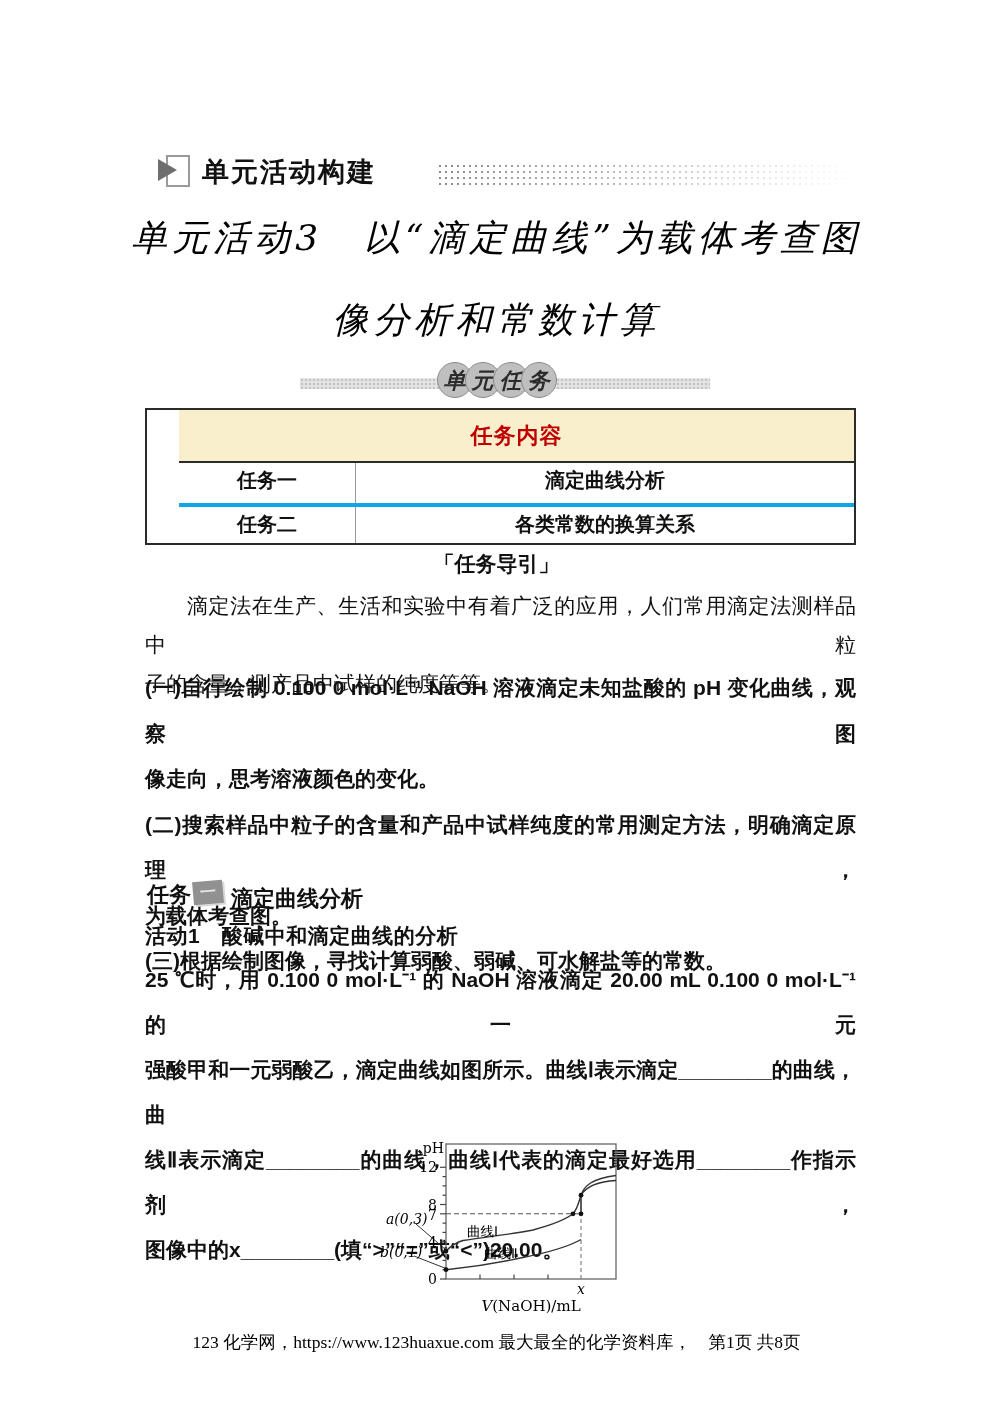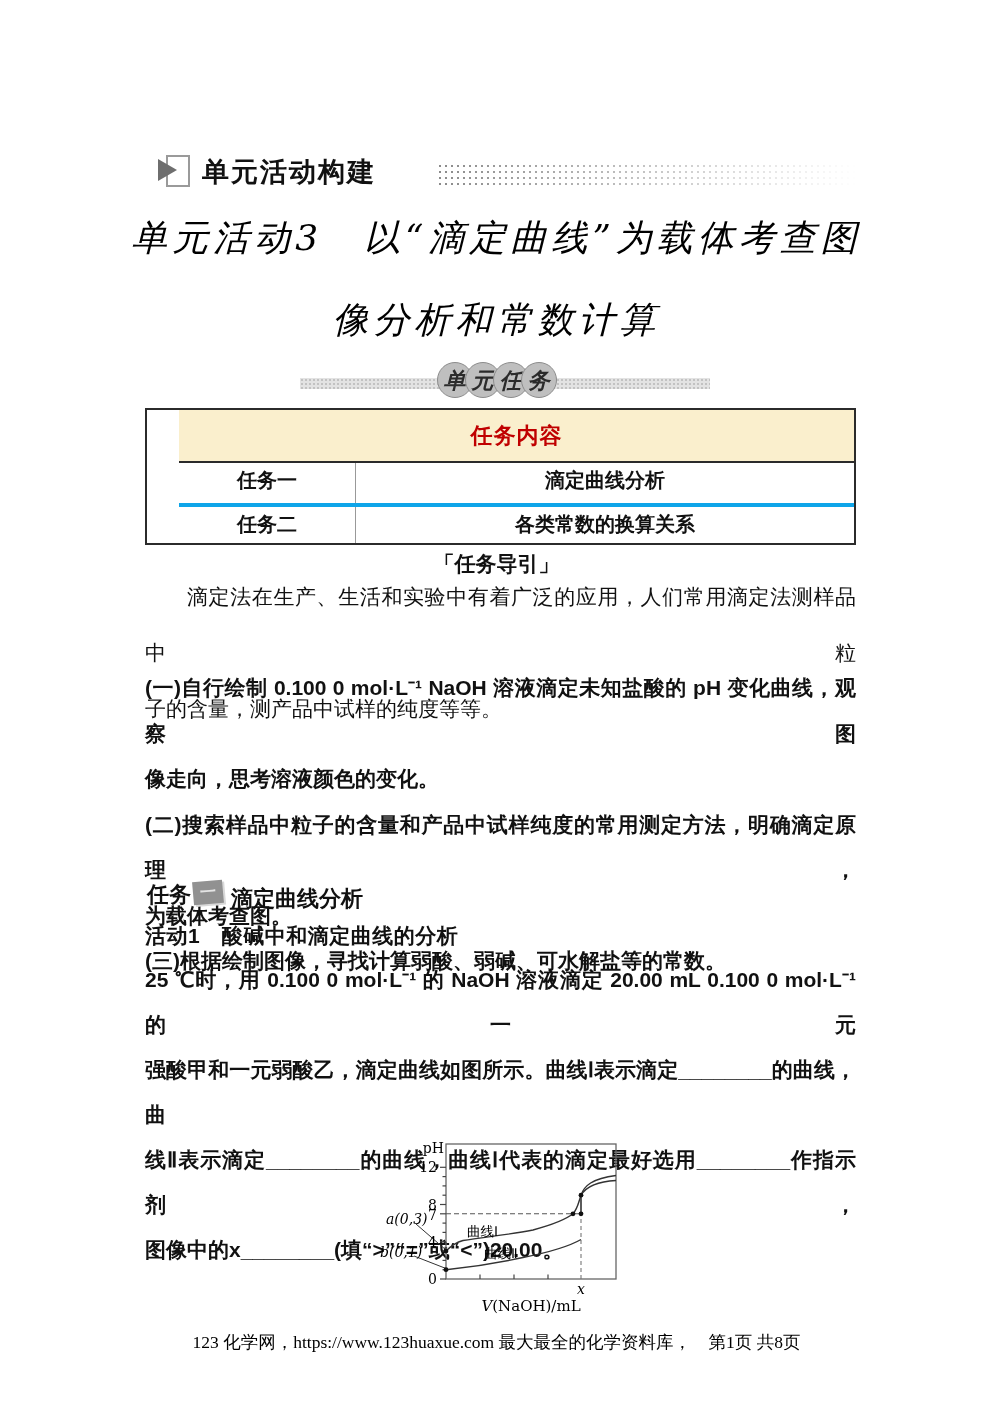--- a/index.html
+++ b/index.html
@@ -46,21 +46,21 @@
   .task-table .trow { display:flex; height:40px; }
   .task-table .trow + .trow { border-top:4px solid #0ea5e9; }
   .task-table .c1 { width:177px; border-right:1px solid #999; display:flex; justify-content:center; padding-top:4px; font-weight:700; font-size:20px; }
   .task-table .c2 { flex:1; display:flex; justify-content:center; padding-top:4px; font-weight:700; font-size:20px; }
 
   
   .guide-heading { position:absolute; left:0; top:514px; width:100%; text-align:center; font-weight:700; font-size:21px; }
   .col { position:absolute; left:145px; width:711px; }
   .ln { font-size:21px; }
   .fill { text-align:justify; text-align-last:justify; }
-  .intro { top:533px; line-height:56px; font-family:"DejaVu Serif", serif; }
+  .intro { top:551px; line-height:39px; font-family:"DejaVu Serif", serif; }
   .intro .ln:first-child { text-indent:2em; }
   .items { top:629px; line-height:45.5px; font-weight:600; }
   .problem { top:921px; line-height:45px; font-weight:600; }
 
   
   .task1 { position:absolute; left:147px; top:842px; display:flex; align-items:flex-start; }
   .task1 .pfx { font-size:22px; font-weight:700; padding-top:2px; }
   .badge { display:inline-block; width:30px; height:23px; margin:3px 8px 0 2px; background:#919191;
     transform:rotate(-5deg); box-shadow:2px 2px 0 #d9d9d9; color:#e4e4e4; text-align:center;
     font-weight:700; font-size:16px; line-height:21px; }

